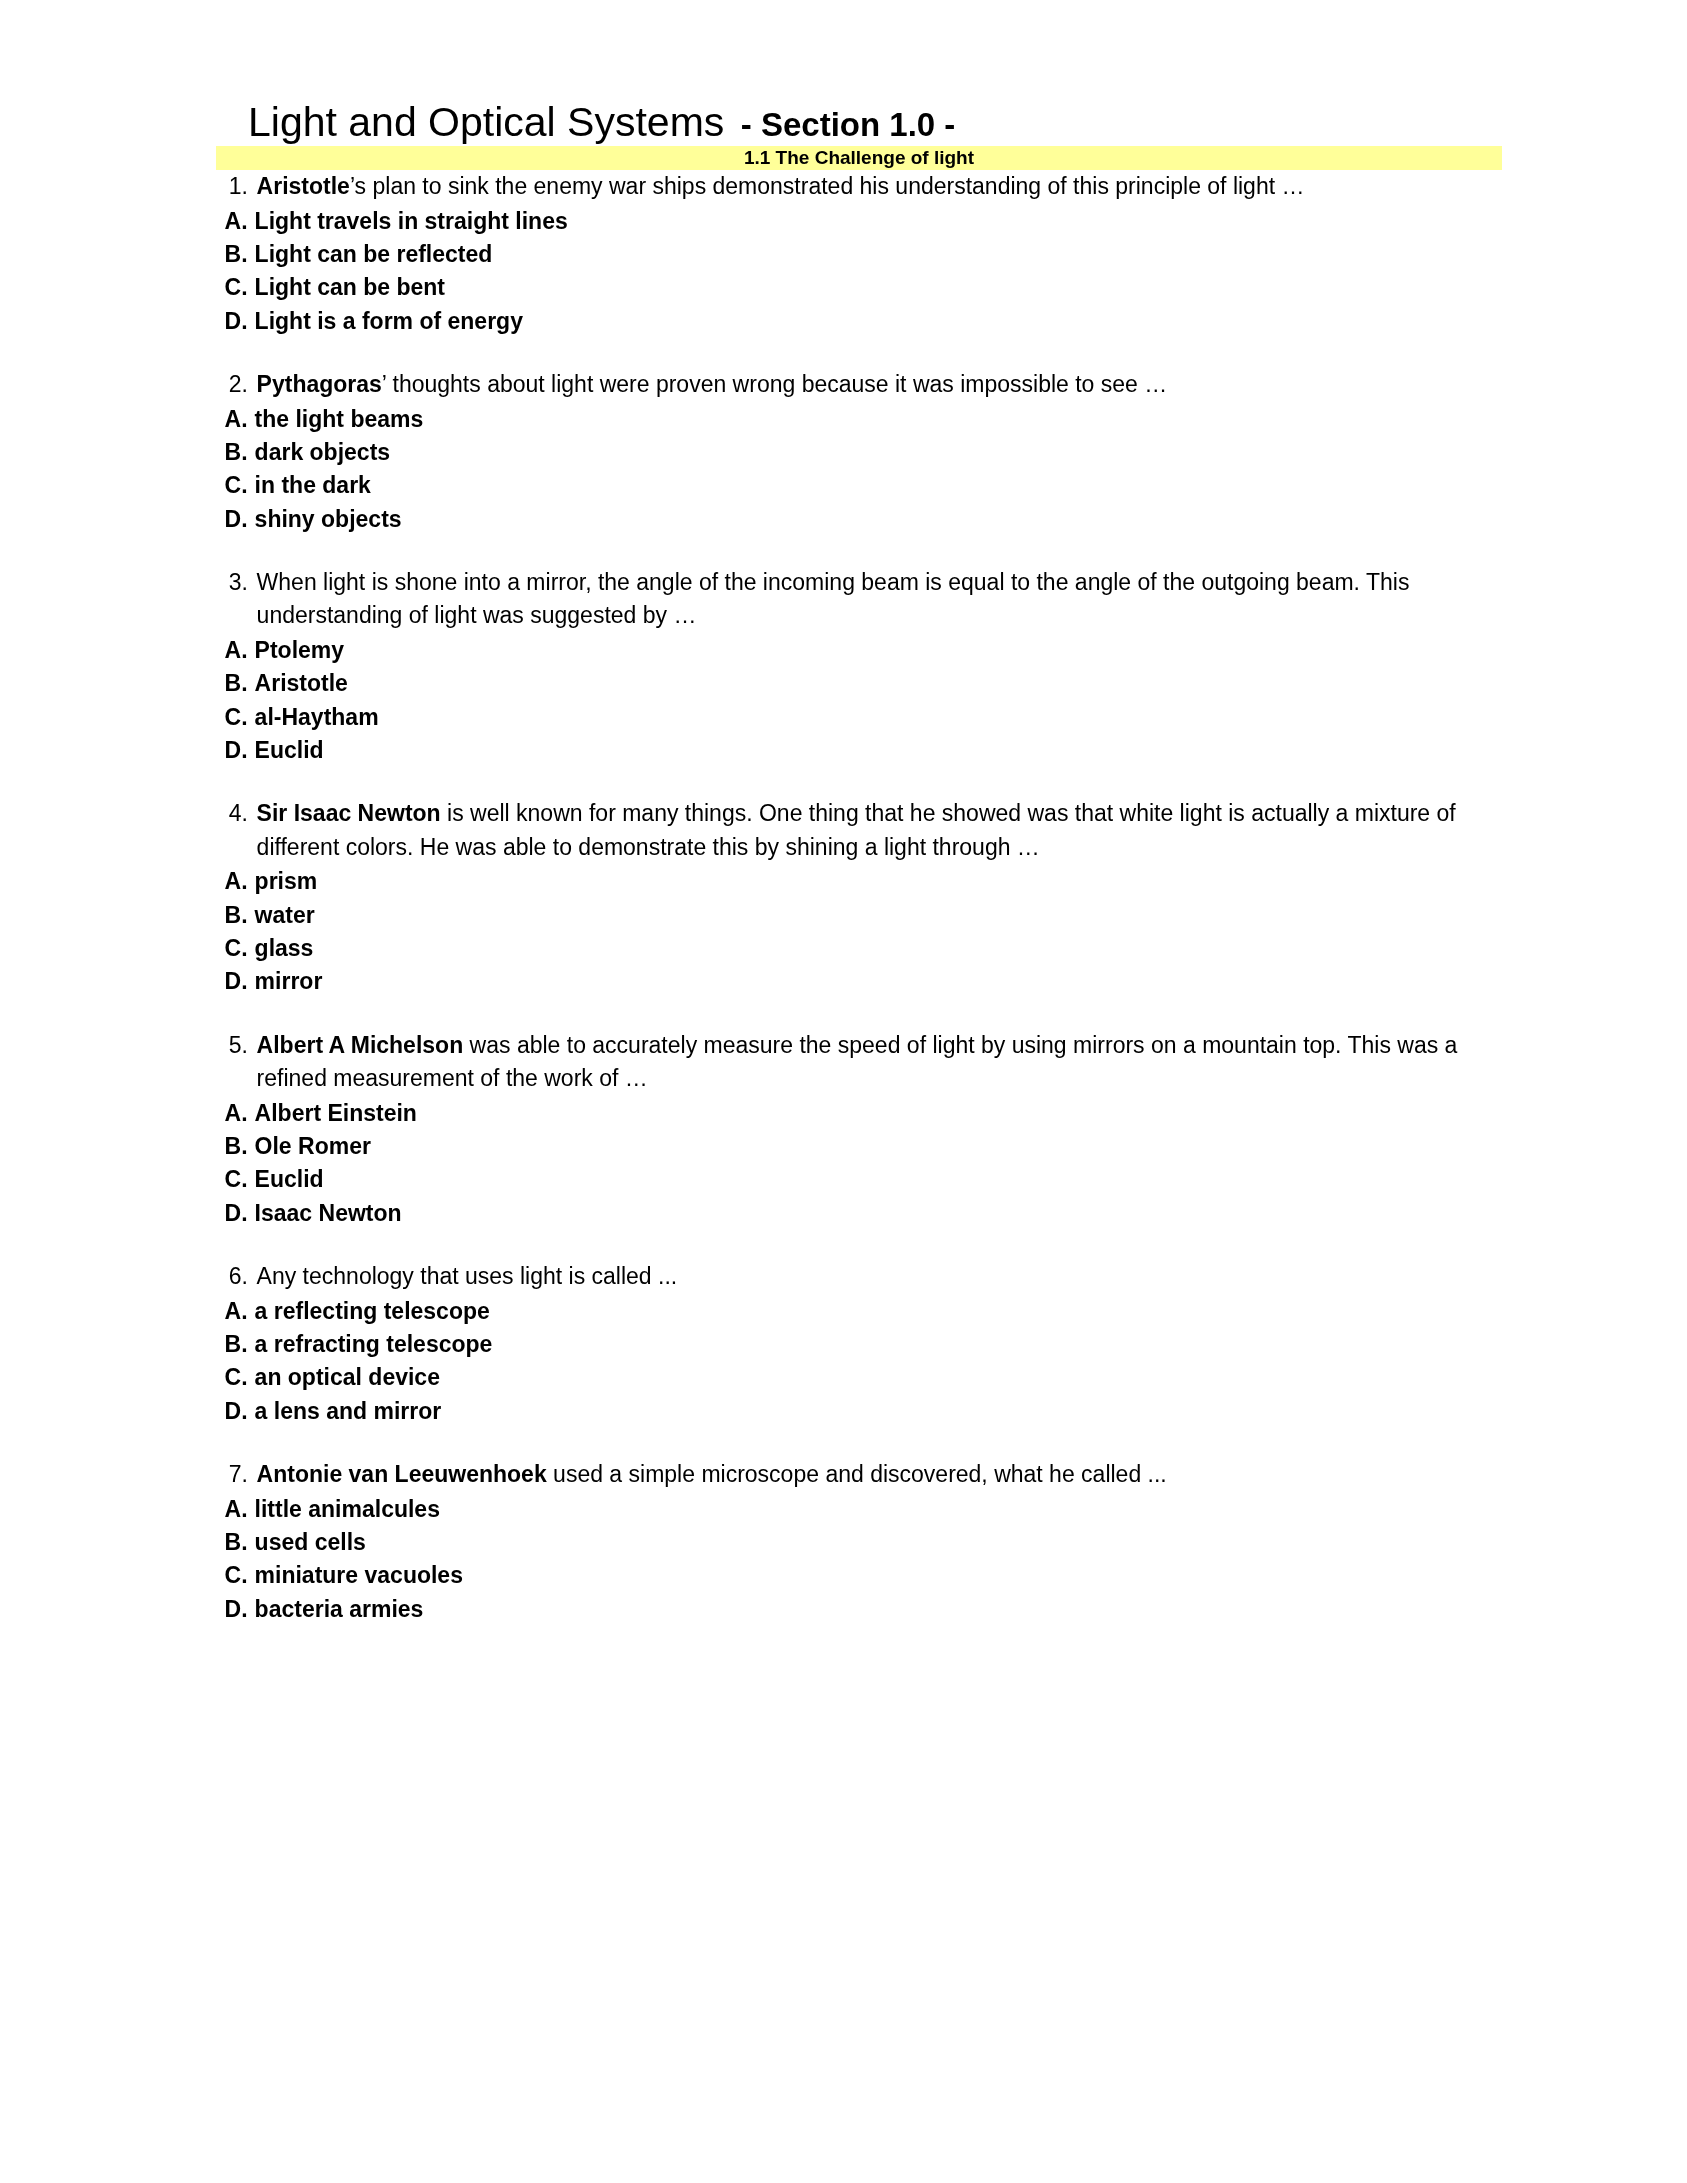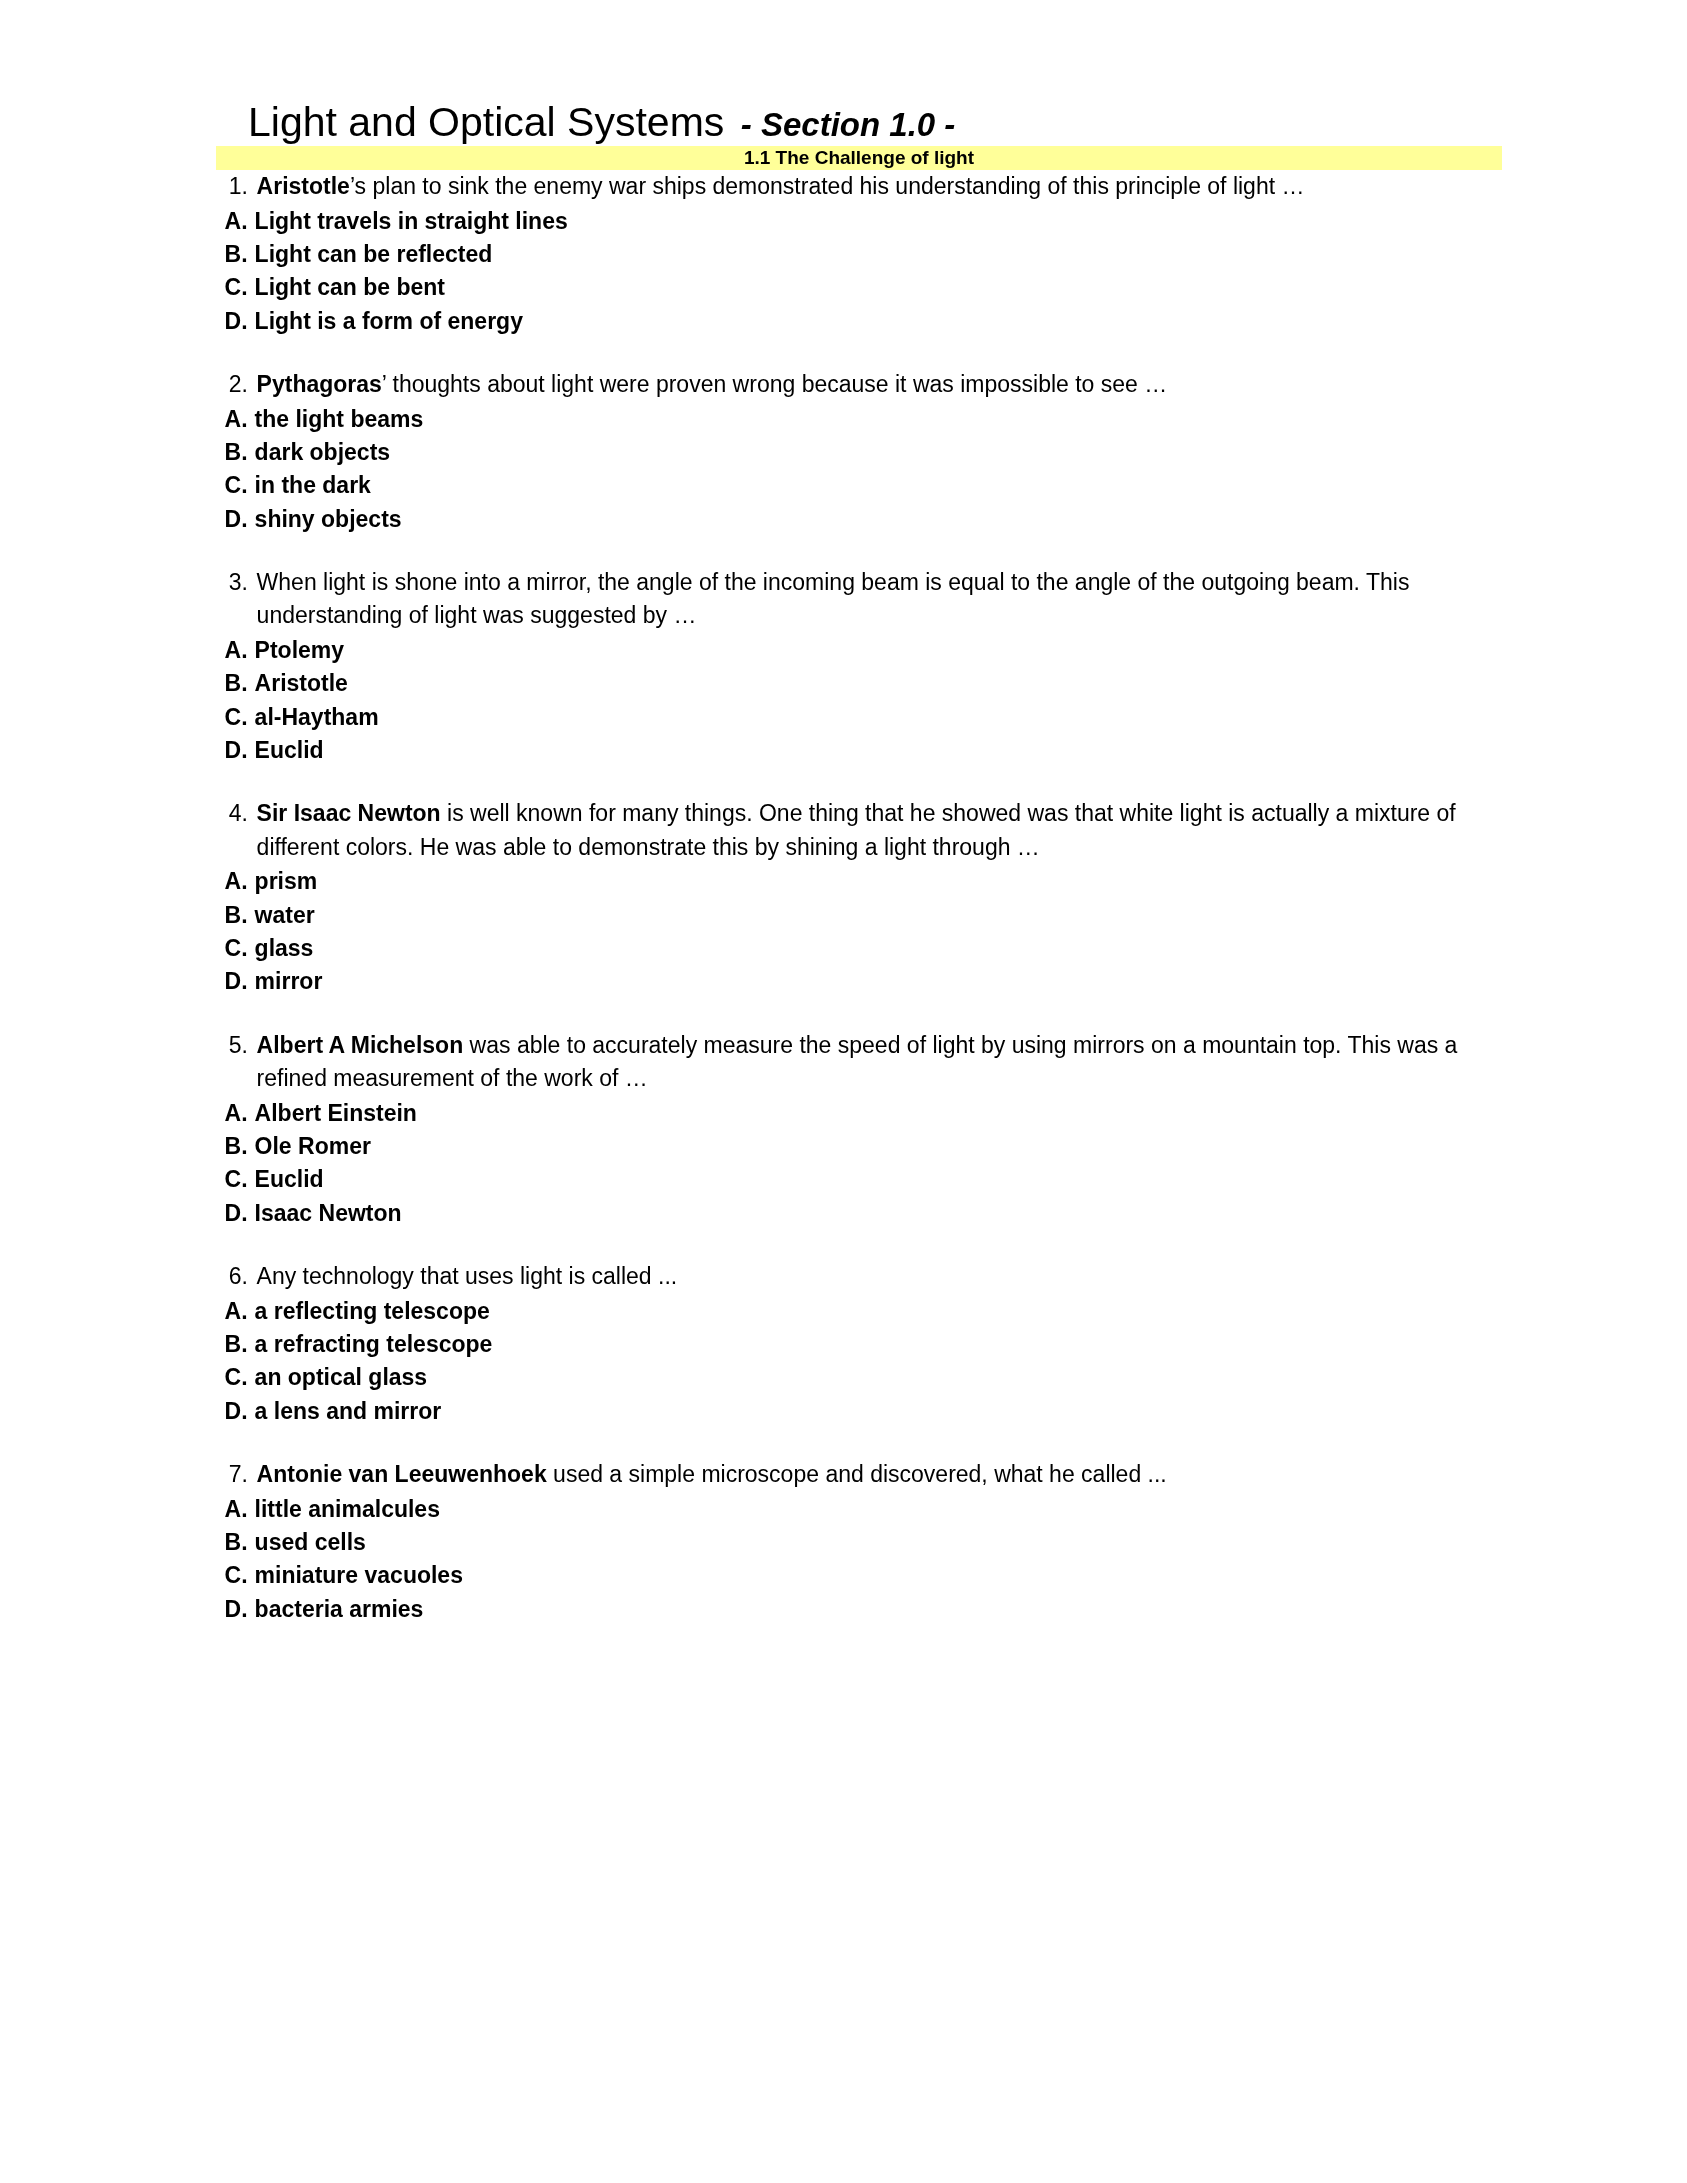--- a/index.html
+++ b/index.html
@@ -19,21 +19,20 @@
     white-space: nowrap;
   }
   .title-main {
     font-size: 41px;
     font-weight: normal;
   }
   .title-suffix {
     font-size: 33px;
     font-weight: bold;
     margin-left: 10.6px;
-    font-style: italic;
   }
   .subtitle {
     margin-left: 32px;
     margin-top: 6.6px;
     margin-bottom: 192px;
     font-size: 23px;
     font-weight: bold;
   }
   .section-header {
     background: var(--header-bg, #ffff99);
@@ -250,21 +249,21 @@
     <span class="opt-text">a reflecting telescope</span>
   </div>
 
   <div class="option">
     <span class="letter">B.</span>
     <span class="opt-text">a refracting telescope</span>
   </div>
 
   <div class="option">
     <span class="letter">C.</span>
-    <span class="opt-text">an optical glass</span>
+    <span class="opt-text">an optical device</span>
   </div>
 
   <div class="option">
     <span class="letter">D.</span>
     <span class="opt-text">a lens and mirror</span>
   </div>
 </div>
   </div>
 
   <div class="question">

